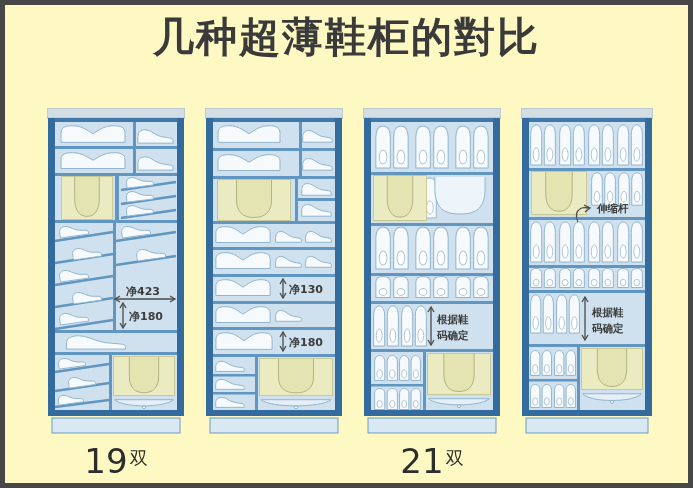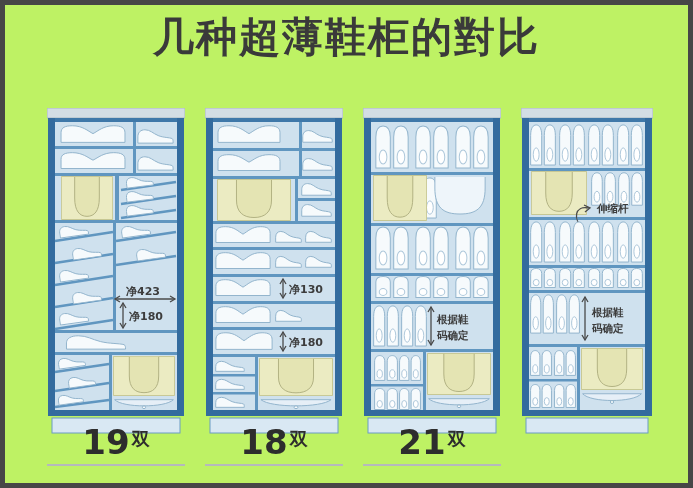--- a/index.html
+++ b/index.html
@@ -1,33 +1,33 @@
 <!DOCTYPE html>
 <html><head>
 <meta charset="utf-8">
 <style>
   html,body{margin:0;padding:0;background:#fff;}
   .page{
     position:relative; width:693px; height:488px; box-sizing:border-box;
-    border:5px solid #474747; background:#bef264; overflow:hidden;
+    border:5px solid #474747; background:#fef9c3; overflow:hidden;
     font-family:"DejaVu Sans","Liberation Sans",sans-serif;
   }
   .title{
     position:absolute; top:5px; left:0; right:0; text-align:center;
     font-size:41px; font-weight:bold; color:#3a3a3a; letter-spacing:2px;
   }
   .subtitle{
     position:absolute; top:57px; left:0; right:0; text-align:center;
     font-size:19px; font-weight:bold; color:#c33a2b; letter-spacing:1px;
   }
   .cab{ position:absolute; top:103px; }
   .cab1{ left:42px; } .cab2{ left:200px; } .cab3{ left:358px; } .cab4{ left:516px; }
   .cab-label{
-    position:absolute; top:417px; height:42px; text-align:center;
-    border-bottom:2px solid #b5b9bc; color:#2d2d2d; font-weight:bold;
+    position:absolute; top:436px; height:42px; text-align:center;
+    border-bottom:2px solid #b5b9bc; color:#2d2d2d; font-weight:normal;
   }
   .cab-label .num{ font-size:34px; }
   .cab-label .unit{ font-size:18px; position:relative; top:-9px; margin-left:2px; }
   .ann{ font-size:11px; font-weight:bold; fill:#3c3c3c; }
   .ann-s{ font-size:10.5px; font-weight:bold; fill:#3c3c3c; }
   .arrow{ stroke:#4a4a4a; stroke-width:1.3; fill:none; }
 </style>
 </head>
 <body>
 
@@ -360,20 +360,17 @@
       <use href="#pairFront" x="9" y="276" width="22" height="24"></use>
       <use href="#pairFront" x="33" y="276" width="22" height="24"></use>
       <use href="#bootPanel" x="60" y="240" width="62" height="42"></use>
       <use href="#arcDrawer" x="60" y="285" width="62" height="12"></use>
     </g>
   </svg>
 
   <div class="cab-label" style="left:42px;width:138px;">
     <span class="num">19</span><span class="unit">双</span>
   </div>
-  <div class="cab-label" style="left:200px;width:138px;">
-    <span class="num">18</span><span class="unit">双</span>
-  </div>
   <div class="cab-label" style="left:358px;width:138px;">
     <span class="num">21</span><span class="unit">双</span>
   </div>
 
 </div>
 
 </body></html>

